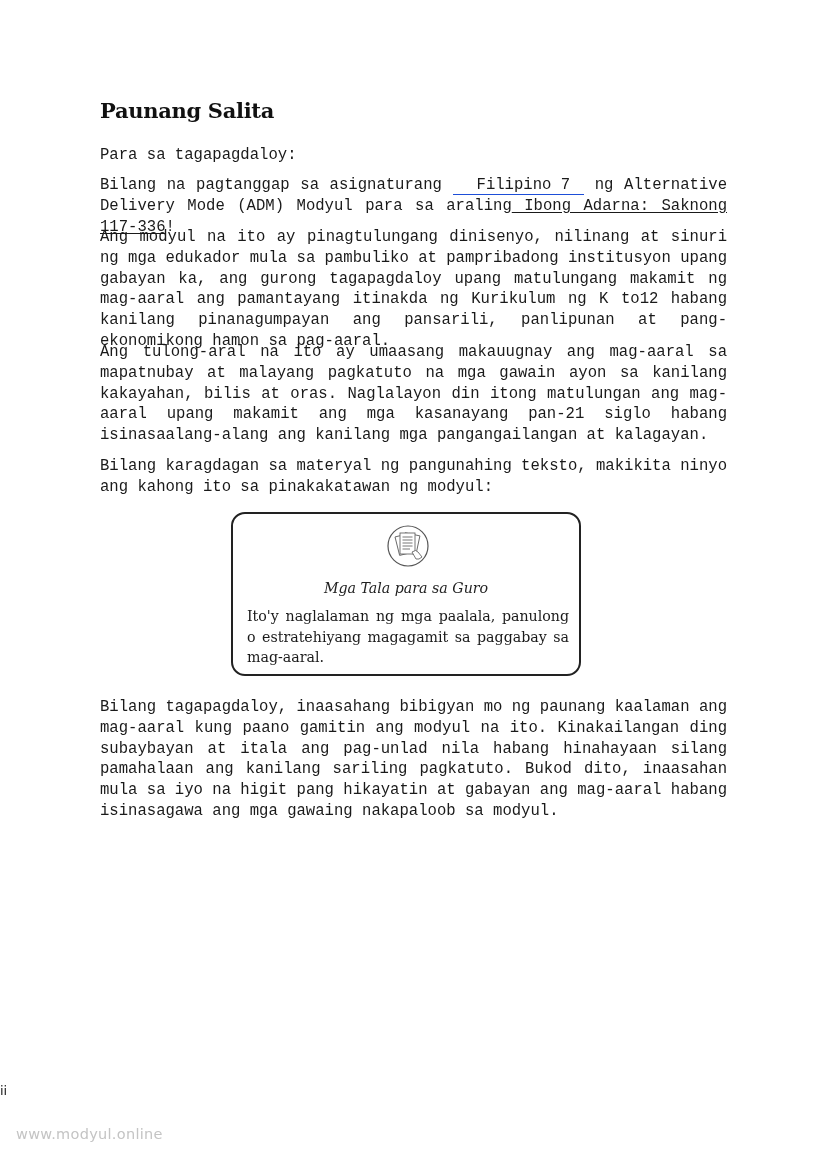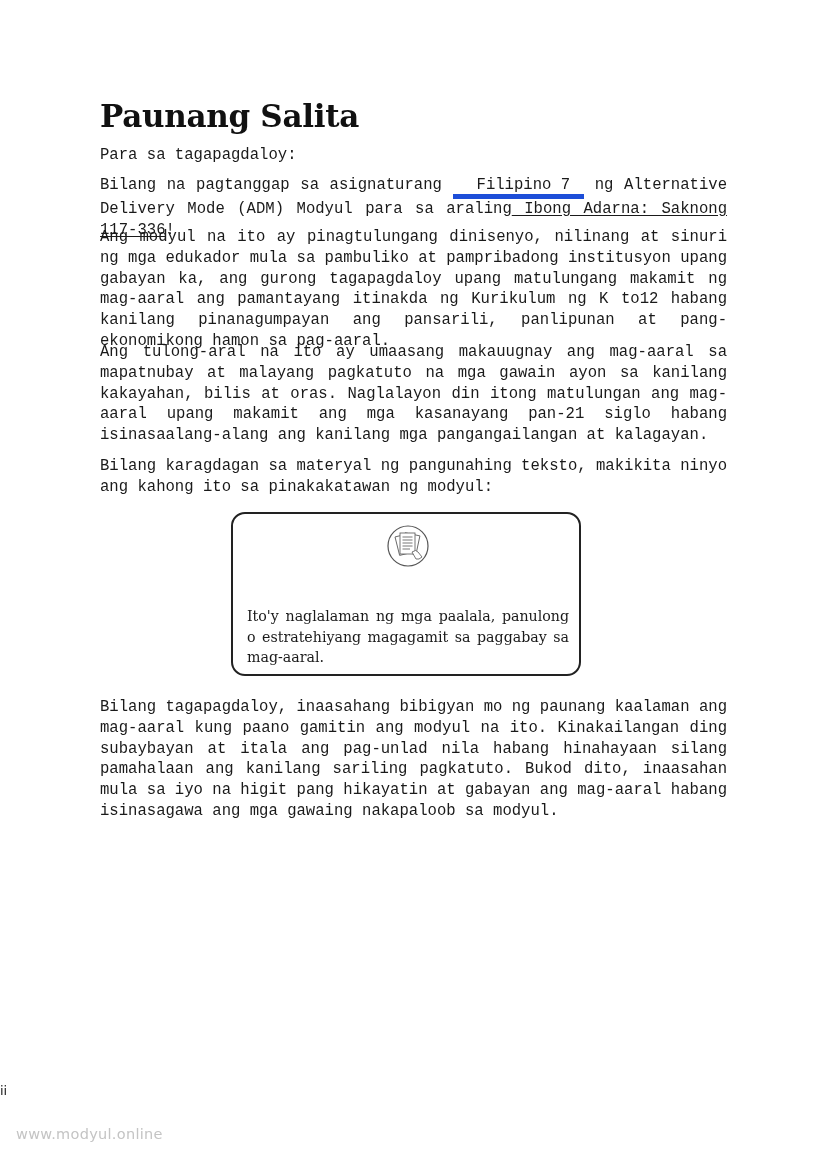--- a/index.html
+++ b/index.html
@@ -1,25 +1,25 @@
 <!DOCTYPE html>
 <html><head>
 <meta charset="utf-8">
 <style>
   html, body { margin: 0; padding: 0; background: #ffffff; }
   body { width: 826px; height: 1169px; position: relative; overflow: hidden;
          font-family: "DejaVu Serif", "Liberation Serif", serif; color: #1a1a1a; }
   .title { position: absolute; left: 100px; top: 98px; margin: 0;
-           font-family: "DejaVu Serif", serif; font-weight: bold; font-size: 31px;
+           font-family: "DejaVu Serif", serif; font-weight: bold; font-size: 21px;
            letter-spacing: -0.3px; color: #111; }
   .para { position: absolute; left: 100px; width: 627px; margin: 0;
           font-family: Liberation Mono, monospace; font-size: 15.6px; line-height: 20.8px;
           text-align: justify; color: #1a1a1a; }
   .u { text-decoration: underline; text-underline-offset: 2px; }
-  .blank { display: inline-block; border-bottom: 5px solid #1d4ed8; line-height: 17px; }
+  .blank { display: inline-block; border-bottom: 1px solid #1d4ed8; line-height: 17px; }
   .box { position: absolute; left: 231px; top: 512px; width: 346px; height: 160px;
          border: 2px solid #222; border-radius: 14px; background: #fff; }
   .box-icon { position: absolute; left: 153px; top: 10px; width: 44px; height: 44px; }
   .box-title { position: absolute; left: 0; width: 346px; top: 66px; text-align: center; margin: 0;
                font-family: "DejaVu Serif", serif; font-style: italic; font-size: 14.2px; color: #222; }
   .box-text { position: absolute; left: 14px; width: 322px; top: 92px; margin: 0;
               font-family: "DejaVu Serif", serif; font-size: 14.2px; line-height: 20.5px;
               text-align: justify; color: #1a1a1a; }
   .pagenum { position: absolute; top: 1083px; left: 0; width: 826px; text-align: left;
              font-family: "DejaVu Sans", sans-serif; font-size: 13px; color: #222; }
@@ -49,19 +49,20 @@
       <rect x="17" y="10" width="15" height="19" transform="rotate(12 24 20)"></rect>
       <rect x="14" y="9" width="15" height="21" fill="#fff"></rect>
       <line x1="16.5" y1="13" x2="26.5" y2="13"></line>
       <line x1="16.5" y1="16" x2="26.5" y2="16"></line>
       <line x1="16.5" y1="19" x2="26.5" y2="19"></line>
       <line x1="16.5" y1="22" x2="26.5" y2="22"></line>
       <line x1="16.5" y1="25" x2="24" y2="25"></line>
       <path d="M26 28 q4 -3 6 0 l4 5 q-3 3 -6 2 z" fill="#fff"></path>
     </g>
   </svg>
+  <p class="box-title">Mga Tala para sa Guro</p>
   <p class="box-text">Ito'y naglalaman ng mga paalala, panulong o estratehiyang magagamit sa paggabay sa mag-aaral.</p>
 </div>
 
 <p class="para" style="top:697px;">Bilang tagapagdaloy, inaasahang bibigyan mo ng paunang kaalaman ang mag-aaral kung paano gamitin ang modyul na ito. Kinakailangan ding subaybayan at itala ang pag-unlad nila habang hinahayaan silang pamahalaan ang kanilang sariling pagkatuto. Bukod dito, inaasahan mula sa iyo na higit pang hikayatin at gabayan ang mag-aaral habang isinasagawa ang mga gawaing nakapaloob sa modyul.</p>
 
 <div class="pagenum">ii</div>
 <div class="watermark">www.modyul.online</div>
 
 </body></html>

